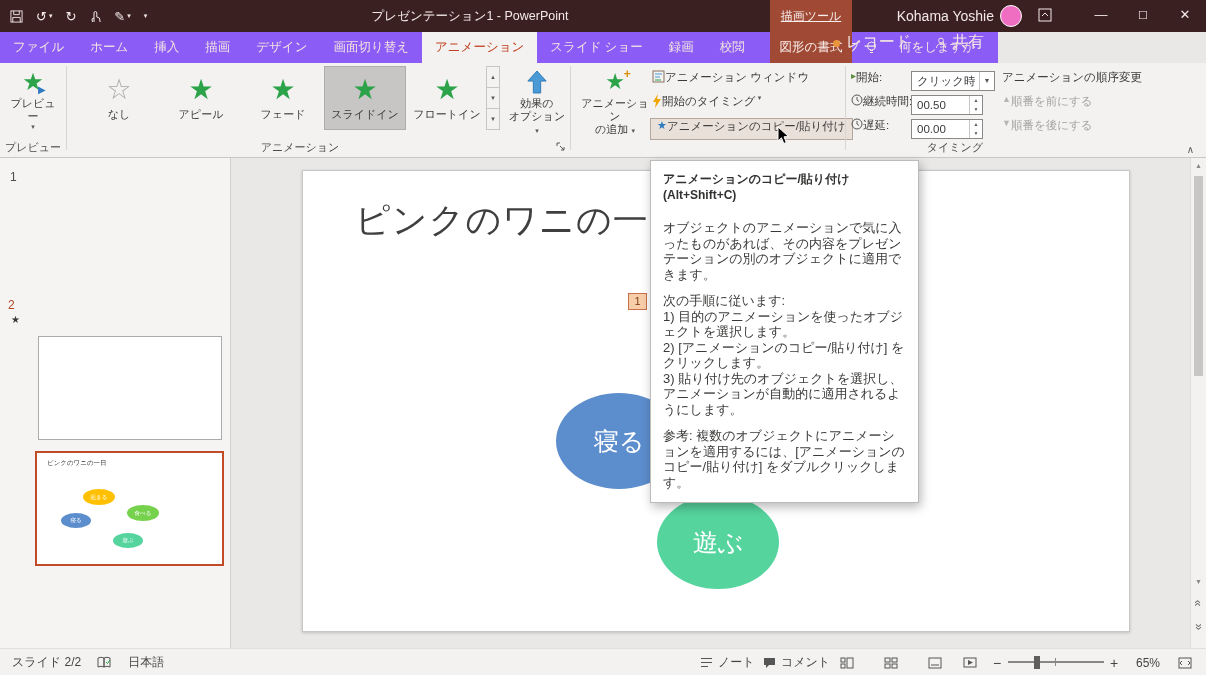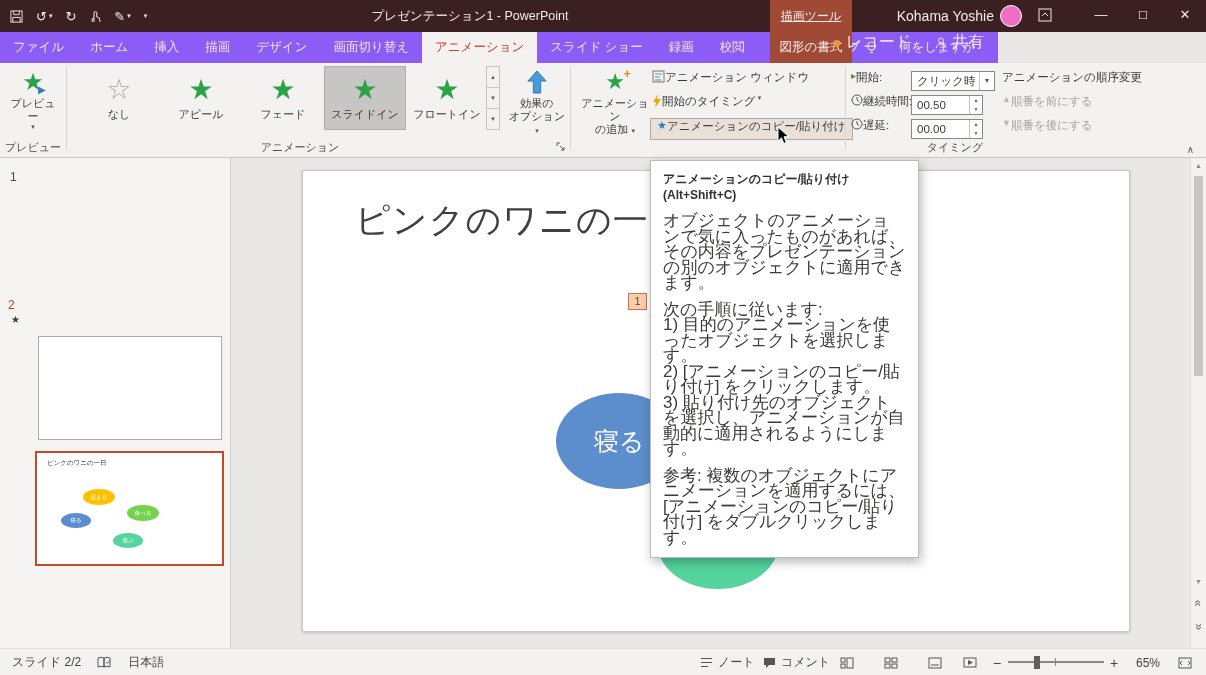--- a/index.html
+++ b/index.html
@@ -75,22 +75,22 @@
   .mini-shape { position:absolute; border-radius:50%; display:flex; align-items:center; justify-content:center; color:#fff; font-size:5.5px; }
   
   .editor { position:absolute; left:232px; top:158px; width:958px; height:490px; background:#E9E8E7; }
   .slide { position:absolute; left:70px; top:12px; width:828px; height:462px; background:#fff; border:1px solid #C8C6C4; box-shadow:0 1px 3px rgba(0,0,0,.18); }
   .slide-title { position:absolute; left:52px; top:26px; font-size:35px; color:#3F3F3F; letter-spacing:1px; }
   .circle { position:absolute; border-radius:50%; display:flex; align-items:center; justify-content:center; color:#fff; font-size:25px; }
   .s-arrow { position:absolute; width:26px; height:26px; }
   .anim-tag { position:absolute; left:325px; top:122px; width:19px; height:17px; background:#F8CDA9; border:1px solid #C96F4A; color:#7B3B12; font-size:11px; text-align:center; line-height:15px; }
   
   .tooltip { position:absolute; left:650px; top:160px; width:269px; background:#fff; border:1px solid #BDBBB9; box-shadow:2px 4px 10px rgba(0,0,0,.28); padding:10px 12px 12px 12px; z-index:60; }
-  .tt-title { font-size:12px; font-weight:bold; color:#323130; margin-bottom:11px; }
-  .tooltip p { font-size:17px; line-height:15.5px; color:#3B3A39; }
+  .tt-title { font-size:12px; font-weight:bold; color:#323130; margin-bottom:18px; }
+  .tooltip p { font-size:13px; line-height:15.5px; color:#3B3A39; }
   .tt-gap { margin-bottom:11px; }
   
   .vscroll { position:absolute; left:1190px; top:158px; width:16px; height:490px; background:#F3F2F1; border-left:1px solid #DEDCDA; }
   .vs-arrow { position:absolute; left:0; width:100%; text-align:center; font-size:7px; color:#8A8886; }
   .vs-thumb { position:absolute; left:3px; top:18px; width:9px; height:200px; background:#C8C6C4; }
   .vs-nav { position:absolute; left:0; width:100%; text-align:center; font-size:12px; color:#6a6866; }
   .rot-up { display:inline-block; transform:rotate(90deg); }
   .rot-dn { display:inline-block; transform:rotate(-90deg); }
   
   .statusbar { position:absolute; left:0; top:648px; width:1206px; height:27px; background:#F3F2F1; border-top:1px solid #E1DFDD; font-size:12px; color:#444; }

